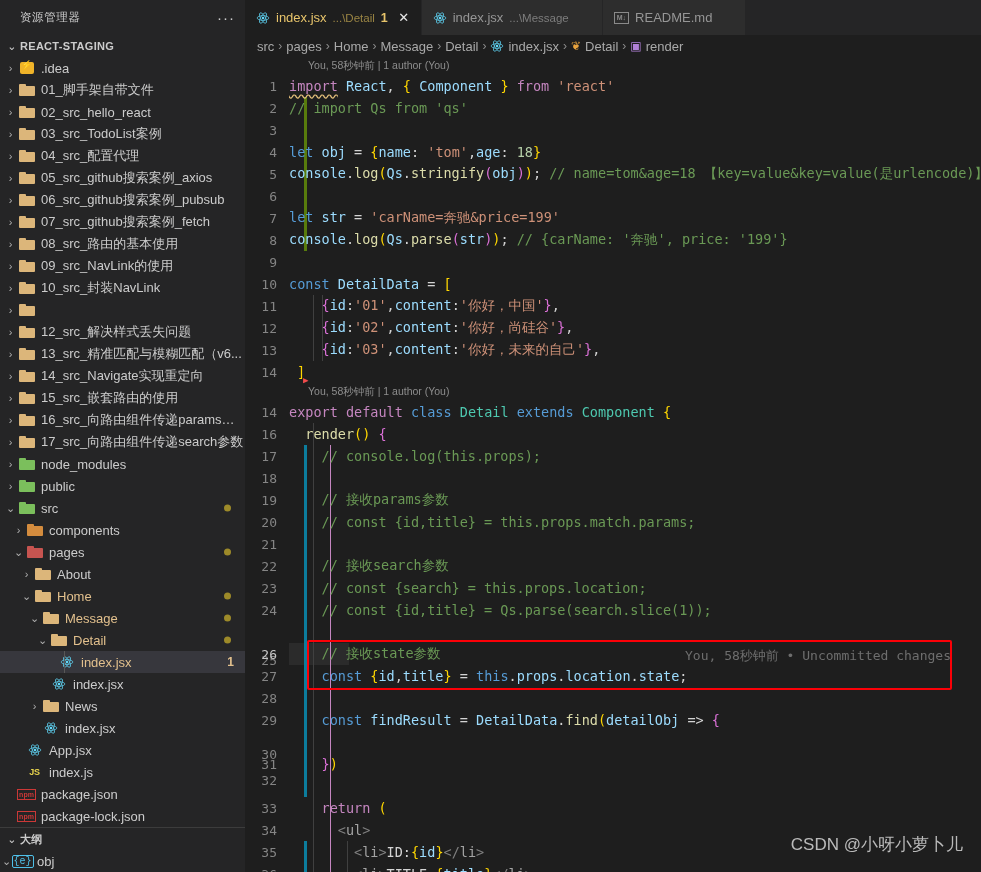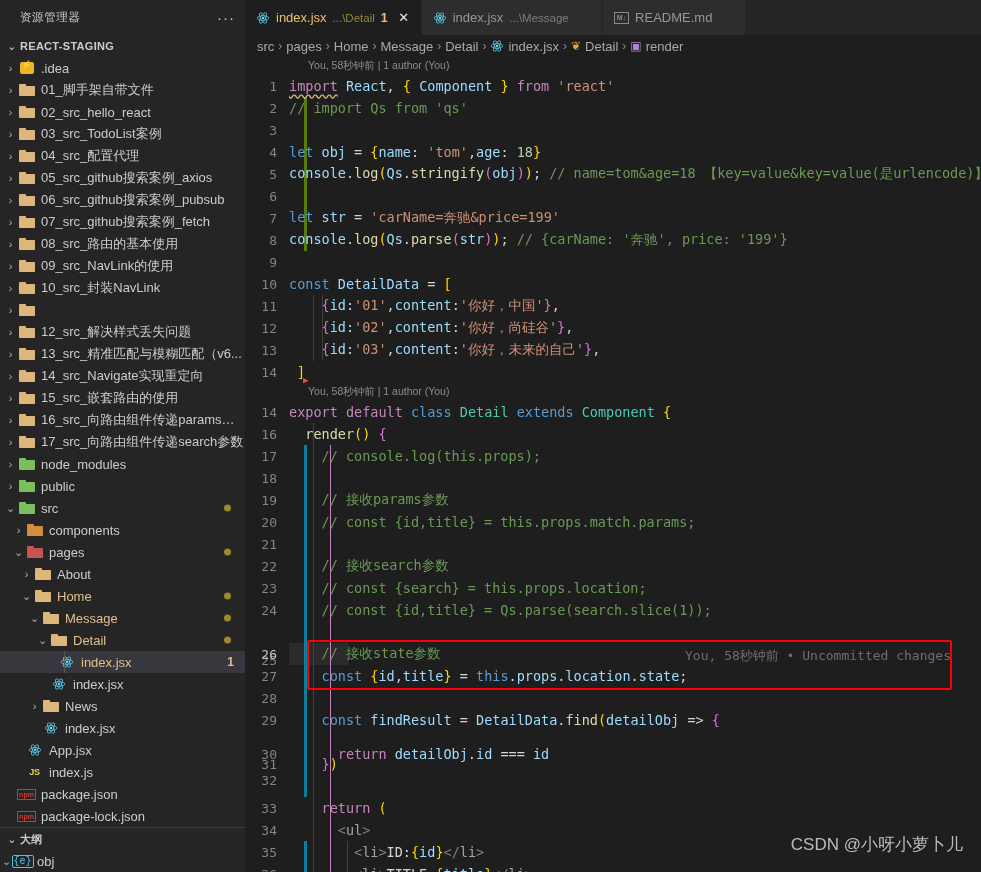--- a/index.html
+++ b/index.html
@@ -736,21 +736,21 @@
           <div class="cline" style="top: 454px;"><span class="lnum">20</span><span class="ltext">    <span class="cmt">// const {id,title} = this.props.match.params;</span></span></div>
           <div class="cline" style="top: 476px;"><span class="lnum">21</span><span class="ltext"></span></div>
           <div class="cline" style="top: 498px;"><span class="lnum">22</span><span class="ltext">    <span class="cmt">// 接收search参数</span></span></div>
           <div class="cline" style="top: 520px;"><span class="lnum">23</span><span class="ltext">    <span class="cmt">// const {search} = this.props.location;</span></span></div>
           <div class="cline" style="top: 542px;"><span class="lnum">24</span><span class="ltext">    <span class="cmt">// const {id,title} = Qs.parse(search.slice(1));</span></span></div>
           <div class="cline" style="top: 592px;"><span class="lnum">25</span><span class="ltext"></span></div>
           <div class="cline" style="top: 586px;"><span class="lnum cur">26</span><span class="ltext">    <span class="cmt">// 接收state参数</span></span></div>
           <div class="cline" style="top: 608px;"><span class="lnum">27</span><span class="ltext">    <span class="kb">const</span> <span class="br1">{</span><span class="var">id</span><span class="op">,</span><span class="var">title</span><span class="br1">}</span> <span class="op">=</span> <span class="kb">this</span><span class="op">.</span><span class="var">props</span><span class="op">.</span><span class="var">location</span><span class="op">.</span><span class="var">state</span><span class="op">;</span></span></div>
           <div class="cline" style="top: 630px;"><span class="lnum">28</span><span class="ltext"></span></div>
           <div class="cline" style="top: 652px;"><span class="lnum">29</span><span class="ltext">    <span class="kb">const</span> <span class="var">findResult</span> <span class="op">=</span> <span class="var">DetailData</span><span class="op">.</span><span class="fn">find</span><span class="br1">(</span><span class="var">detailObj</span> <span class="op">=&gt;</span> <span class="br2">{</span></span></div>
-          <div class="cline" style="top: 674px; margin-top: 12px;"><span class="lnum">30</span><span class="ltext">      <span class="k">return</span> <span class="var">detailObj</span><span class="op">.</span><span class="var">id</span> <span class="op">===</span> <span class="var">id</span></span></div>
+          <div class="cline" style="top: 674px; margin-top: 12px;"><span class="lnum">30</span></div>
           <div class="cline" style="top: 696px;"><span class="lnum">31</span><span class="ltext">    <span class="br2">}</span><span class="br1">)</span></span></div>
           <div class="cline" style="top: 712px;"><span class="lnum">32</span><span class="ltext"></span></div>
           <div class="cline" style="top: 740px;"><span class="lnum">33</span><span class="ltext">    <span class="k">return</span> <span class="br1">(</span></span></div>
           <div class="cline" style="top: 762px;"><span class="lnum">34</span><span class="ltext">      <span class="tag">&lt;</span><span class="tagn">ul</span><span class="tag">&gt;</span></span></div>
           <div class="cline" style="top: 784px;"><span class="lnum">35</span><span class="ltext">        <span class="tag">&lt;</span><span class="tagn">li</span><span class="tag">&gt;</span>ID:<span class="br1">{</span><span class="var">id</span><span class="br1">}</span><span class="tag">&lt;/</span><span class="tagn">li</span><span class="tag">&gt;</span></span></div>
           <div class="cline" style="top: 806px;"><span class="lnum">36</span><span class="ltext">        <span class="tag">&lt;</span><span class="tagn">li</span><span class="tag">&gt;</span>TITLE:<span class="br1">{</span><span class="var">title</span><span class="br1">}</span><span class="tag">&lt;/</span><span class="tagn">li</span><span class="tag">&gt;</span></span></div>
           <div class="blame" style="top: 2px;">You, 58秒钟前 | 1 author (You)</div>
           <div class="blame" style="top: 328px;">You, 58秒钟前 | 1 author (You)</div>
           <div class="blame inlineblame" style="left: 440px; top: 590px; font-family: &quot;DejaVu Sans Mono&quot;, &quot;Liberation Mono&quot;, monospace; font-size: 13px;">You, 58秒钟前 • Uncommitted changes</div>
           <div class="errmark" style="left: 58px; top: 318px;">▶</div>

